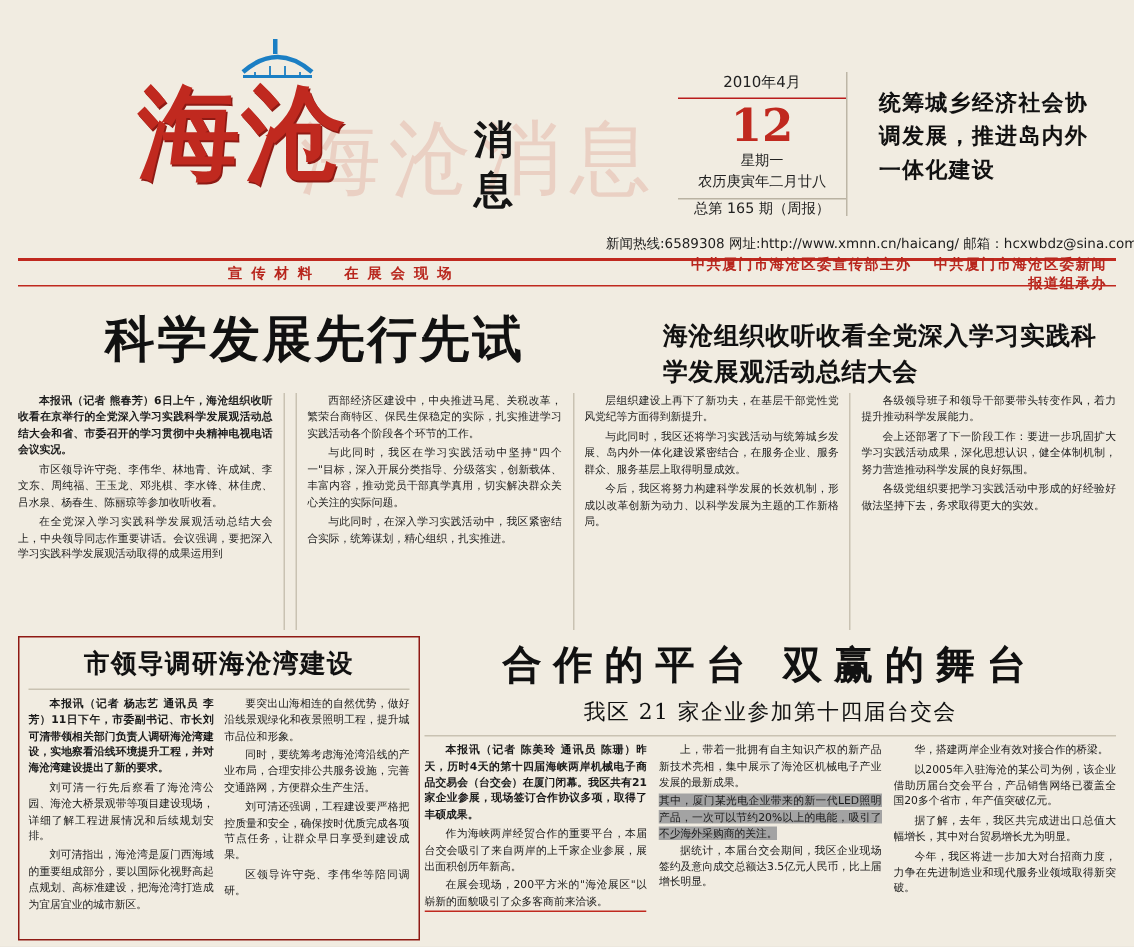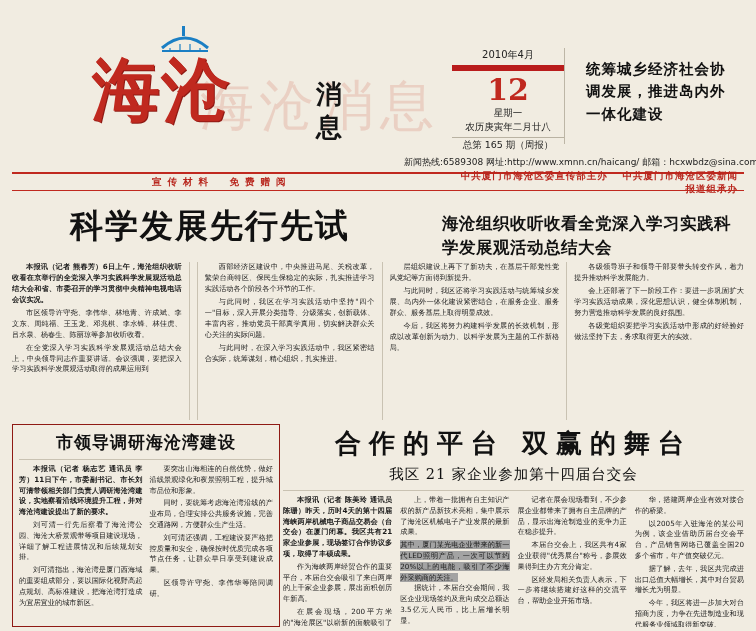--- a/index.html
+++ b/index.html
@@ -66,21 +66,21 @@
     left: 452px;
     top: 48px;
     width: 112px;
     text-align: center;
     border-right: 1px solid #bdb6a6;
     height: 96px;
   }
   .date-top {
     font-size: 10px;
     color: #222;
-    border-bottom: 6px solid #b91c1c;
+    border-bottom: 1px solid #b91c1c;
     padding-bottom: 3px;
   }
   .date-day {
     font-family: "DejaVu Serif", serif;
     font-size: 30px;
     font-weight: bold;
     color: #c0291f;
     line-height: 1.1;
     padding-top: 2px;
   }
@@ -332,21 +332,21 @@
       <div class="date-lunar">农历庚寅年二月廿八</div>
       <div class="date-issue">总第 165 期（周报）</div>
     </div>
 
     <div class="slogan">统筹城乡经济社会协调发展，推进岛内外一体化建设</div>
 
     <div class="hotline">新闻热线:6589308   网址:http://www.xmnn.cn/haicang/   邮箱：hcxwbdz@sina.com</div>
 
     <div class="rule-red"></div>
     <div class="band">
-      <div class="left">宣传材料　免费赠阅</div>
+      <div class="left">宣传材料　在展会现场</div>
       <div class="right">中共厦门市海沧区委宣传部主办　 中共厦门市海沧区委新闻报道组承办</div>
     </div>
     <div class="rule-red2"></div>
   </div>
 
   <div class="headline-wrap">
     <div class="headline-main">科学发展先行先试</div>
     <div class="headline-right">海沧组织收听收看全党深入学习实践科学发展观活动总结大会</div>
   </div>
 
@@ -404,25 +404,20 @@
           <p class="lead">本报讯（记者 陈美玲 通讯员 陈珊）昨天，历时4天的第十四届海峡两岸机械电子商品交易会（台交会）在厦门闭幕。我区共有21家企业参展，现场签订合作协议多项，取得了丰硕成果。</p>
           <p>作为海峡两岸经贸合作的重要平台，本届台交会吸引了来自两岸的上千家企业参展，展出面积创历年新高。</p>
           <p class="underline-red">在展会现场，200平方米的"海沧展区"以崭新的面貌吸引了众多客商前来洽谈。</p>
         </div>
         <div class="c">
           <p>上，带着一批拥有自主知识产权的新产品新技术亮相，集中展示了海沧区机械电子产业发展的最新成果。</p>
           <p class="hl-mark">其中，厦门某光电企业带来的新一代LED照明产品，一次可以节约20%以上的电能，吸引了不少海外采购商的关注。</p>
           <p>据统计，本届台交会期间，我区企业现场签约及意向成交总额达3.5亿元人民币，比上届增长明显。</p>
         </div>
         <div class="c">
-          <p>记者在展会现场看到，不少参展企业都带来了拥有自主品牌的产品，显示出海沧制造业的竞争力正在稳步提升。</p>
-          <p>本届台交会上，我区共有4家企业获得"优秀展台"称号，参展效果得到主办方充分肯定。</p>
-          <p>区经发局相关负责人表示，下一步将继续搭建好这样的交流平台，帮助企业开拓市场。</p>
-        </div>
-        <div class="c">
           <p>华，搭建两岸企业有效对接合作的桥梁。</p>
           <p>以2005年入驻海沧的某公司为例，该企业借助历届台交会平台，产品销售网络已覆盖全国20多个省市，年产值突破亿元。</p>
           <p>据了解，去年，我区共完成进出口总值大幅增长，其中对台贸易增长尤为明显。</p>
           <p>今年，我区将进一步加大对台招商力度，力争在先进制造业和现代服务业领域取得新突破。</p>
         </div>
       </div>
     </div>
   </div>
 
 </div>

